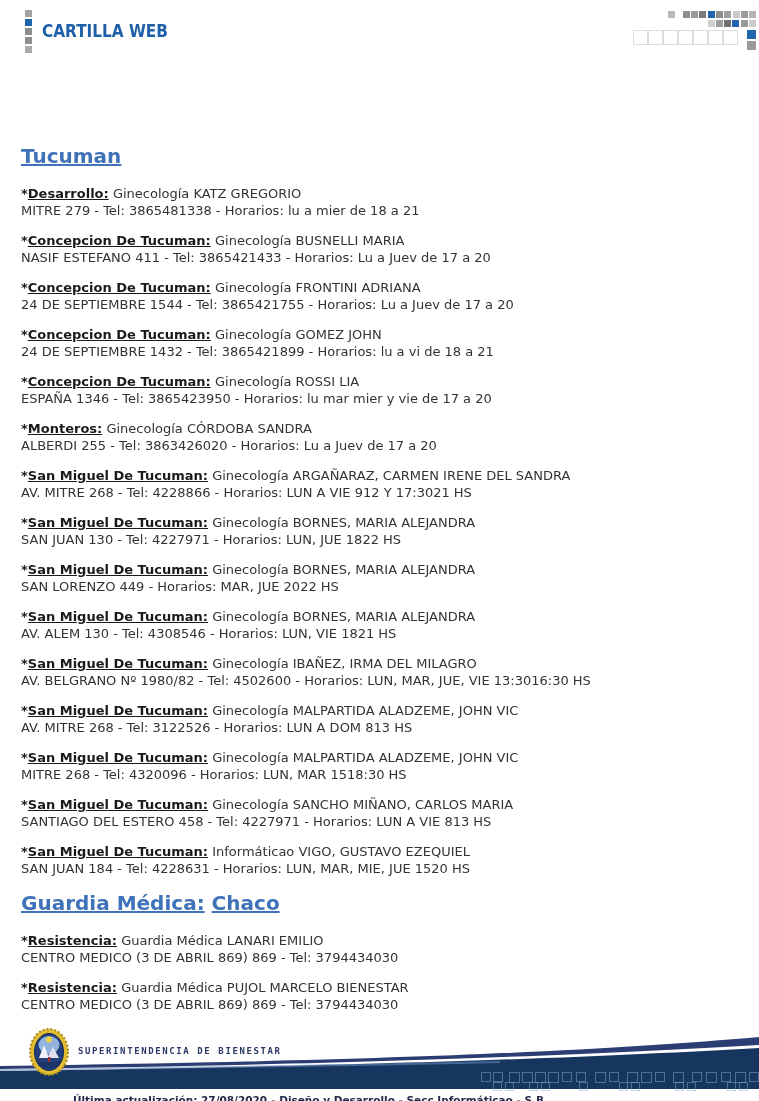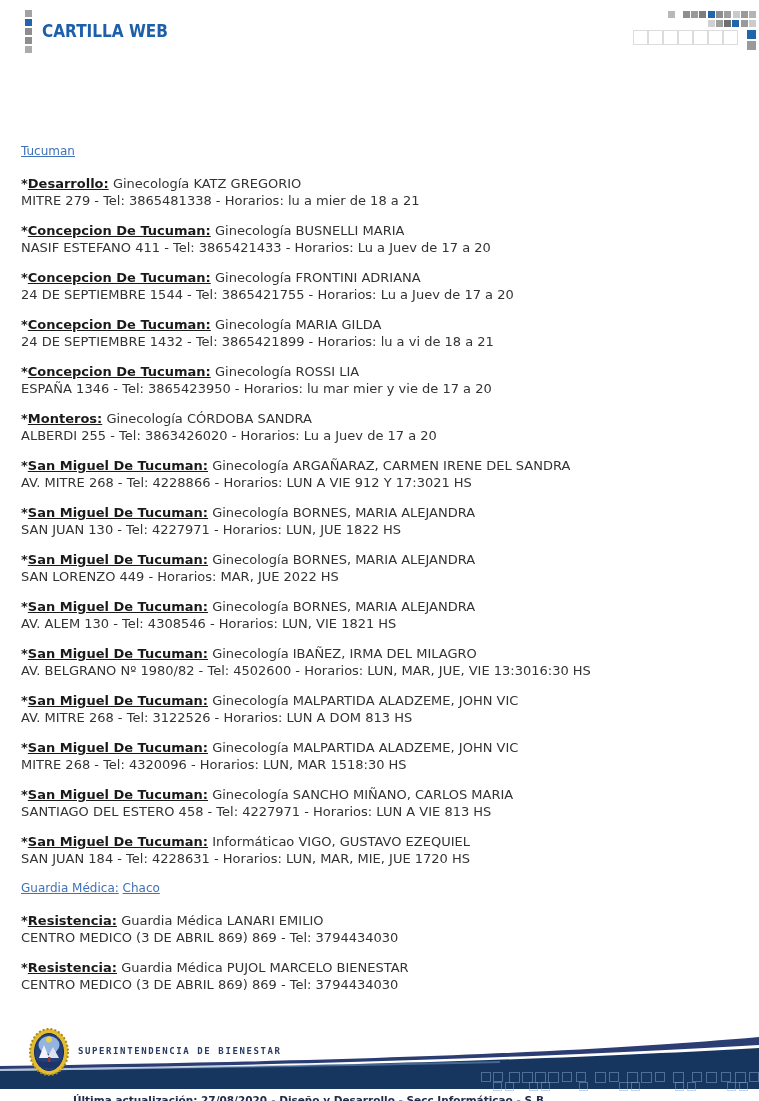--- a/index.html
+++ b/index.html
@@ -17,21 +17,21 @@
   .brand-title{
     color:#1d5fa8;font-weight:bold;font-size:17px;letter-spacing:0px;
     transform:scaleX(.9);transform-origin:left center;white-space:nowrap;
   }
   .pixel-deco{position:absolute;right:0;top:0;width:759px;height:60px;pointer-events:none;}
   .pixel-deco i{position:absolute;display:block;}
   .pixel-deco .o{border:1px solid #dcdcdc;background:transparent;}
   
   .content{padding-left:21px;padding-right:20px;}
   .section-title{
-    margin:0 0 17px 0;font-size:12px;font-weight:normal;color:#3f72b8;
+    margin:0 0 17px 0;font-size:20px;font-weight:bold;color:#3f72b8;
   }
   .section-title a{color:#3f72b8;text-decoration:underline;cursor:pointer;}
   .title-tucuman{padding-top:84px;}
   .title-guardia{margin-top:14px;}
   .entry{margin:0 0 13px 0;font-size:13px;line-height:17px;color:#333;}
   .entry .star{color:#1a1a1a;font-weight:bold;text-decoration:none;}
   .entry .town{color:#1a1a1a;font-weight:bold;text-decoration:underline;cursor:pointer;}
   .entry .who{color:#333;}
   .entry .details{color:#333;}
   
@@ -104,21 +104,21 @@
 <div class="content">
 
   <h2 class="section-title title-tucuman"><a>Tucuman</a></h2>
 
   <p class="entry"><span class="star">*</span><a class="town">Desarrollo:</a> <span class="who">Ginecología KATZ GREGORIO</span><br><span class="details">MITRE 279 - Tel: 3865481338 - Horarios: lu a mier de 18 a 21</span></p>
 
   <p class="entry"><span class="star">*</span><a class="town">Concepcion De Tucuman:</a> <span class="who">Ginecología BUSNELLI MARIA</span><br><span class="details">NASIF ESTEFANO 411 - Tel: 3865421433 - Horarios: Lu a Juev de 17 a 20</span></p>
 
   <p class="entry"><span class="star">*</span><a class="town">Concepcion De Tucuman:</a> <span class="who">Ginecología FRONTINI ADRIANA</span><br><span class="details">24 DE SEPTIEMBRE 1544 - Tel: 3865421755 - Horarios: Lu a Juev de 17 a 20</span></p>
 
-  <p class="entry"><span class="star">*</span><a class="town">Concepcion De Tucuman:</a> <span class="who">Ginecología MARIA GILDA</span><br><span class="details">24 DE SEPTIEMBRE 1432 - Tel: 3865421899 - Horarios: lu a vi de 18 a 21</span></p>
+  <p class="entry"><span class="star">*</span><a class="town">Concepcion De Tucuman:</a> <span class="who">Ginecología GOMEZ JOHN</span><br><span class="details">24 DE SEPTIEMBRE 1432 - Tel: 3865421899 - Horarios: lu a vi de 18 a 21</span></p>
 
   <p class="entry"><span class="star">*</span><a class="town">Concepcion De Tucuman:</a> <span class="who">Ginecología ROSSI LIA</span><br><span class="details">ESPAÑA 1346 - Tel: 3865423950 - Horarios: lu mar mier y vie de 17 a 20</span></p>
 
   <p class="entry"><span class="star">*</span><a class="town">Monteros:</a> <span class="who">Ginecología CÓRDOBA SANDRA</span><br><span class="details">ALBERDI 255 - Tel: 3863426020 - Horarios: Lu a Juev de 17 a 20</span></p>
 
   <p class="entry"><span class="star">*</span><a class="town">San Miguel De Tucuman:</a> <span class="who">Ginecología ARGAÑARAZ, CARMEN IRENE DEL SANDRA</span><br><span class="details">AV. MITRE 268 - Tel: 4228866 - Horarios: LUN A VIE 912 Y 17:3021 HS</span></p>
 
   <p class="entry"><span class="star">*</span><a class="town">San Miguel De Tucuman:</a> <span class="who">Ginecología BORNES, MARIA ALEJANDRA</span><br><span class="details">SAN JUAN 130 - Tel: 4227971 - Horarios: LUN, JUE 1822 HS</span></p>
 
   <p class="entry"><span class="star">*</span><a class="town">San Miguel De Tucuman:</a> <span class="who">Ginecología BORNES, MARIA ALEJANDRA</span><br><span class="details">SAN LORENZO 449 - Horarios: MAR, JUE 2022 HS</span></p>
@@ -126,21 +126,21 @@
   <p class="entry"><span class="star">*</span><a class="town">San Miguel De Tucuman:</a> <span class="who">Ginecología BORNES, MARIA ALEJANDRA</span><br><span class="details">AV. ALEM 130 - Tel: 4308546 - Horarios: LUN, VIE 1821 HS</span></p>
 
   <p class="entry"><span class="star">*</span><a class="town">San Miguel De Tucuman:</a> <span class="who">Ginecología IBAÑEZ, IRMA DEL MILAGRO</span><br><span class="details">AV. BELGRANO Nº 1980/82 - Tel: 4502600 - Horarios: LUN, MAR, JUE, VIE 13:3016:30 HS</span></p>
 
   <p class="entry"><span class="star">*</span><a class="town">San Miguel De Tucuman:</a> <span class="who">Ginecología MALPARTIDA ALADZEME, JOHN VIC</span><br><span class="details">AV. MITRE 268 - Tel: 3122526 - Horarios: LUN A DOM 813 HS</span></p>
 
   <p class="entry"><span class="star">*</span><a class="town">San Miguel De Tucuman:</a> <span class="who">Ginecología MALPARTIDA ALADZEME, JOHN VIC</span><br><span class="details">MITRE 268 - Tel: 4320096 - Horarios: LUN, MAR 1518:30 HS</span></p>
 
   <p class="entry"><span class="star">*</span><a class="town">San Miguel De Tucuman:</a> <span class="who">Ginecología SANCHO MIÑANO, CARLOS MARIA</span><br><span class="details">SANTIAGO DEL ESTERO 458 - Tel: 4227971 - Horarios: LUN A VIE 813 HS</span></p>
 
-  <p class="entry"><span class="star">*</span><a class="town">San Miguel De Tucuman:</a> <span class="who">Informáticao VIGO, GUSTAVO EZEQUIEL</span><br><span class="details">SAN JUAN 184 - Tel: 4228631 - Horarios: LUN, MAR, MIE, JUE 1720 HS</span></p>
+  <p class="entry"><span class="star">*</span><a class="town">San Miguel De Tucuman:</a> <span class="who">Informáticao VIGO, GUSTAVO EZEQUIEL</span><br><span class="details">SAN JUAN 184 - Tel: 4228631 - Horarios: LUN, MAR, MIE, JUE 1520 HS</span></p>
 
   <h2 class="section-title title-guardia"><a>Guardia Médica:</a> <a>Chaco</a></h2>
 
   <p class="entry"><span class="star">*</span><a class="town">Resistencia:</a> <span class="who">Guardia Médica LANARI EMILIO</span><br><span class="details">CENTRO MEDICO (3 DE ABRIL 869) 869 - Tel: 3794434030</span></p>
 
   <p class="entry"><span class="star">*</span><a class="town">Resistencia:</a> <span class="who">Guardia Médica PUJOL MARCELO BIENESTAR</span><br><span class="details">CENTRO MEDICO (3 DE ABRIL 869) 869 - Tel: 3794434030</span></p>
 
 </div>
 
 <div class="footer">

